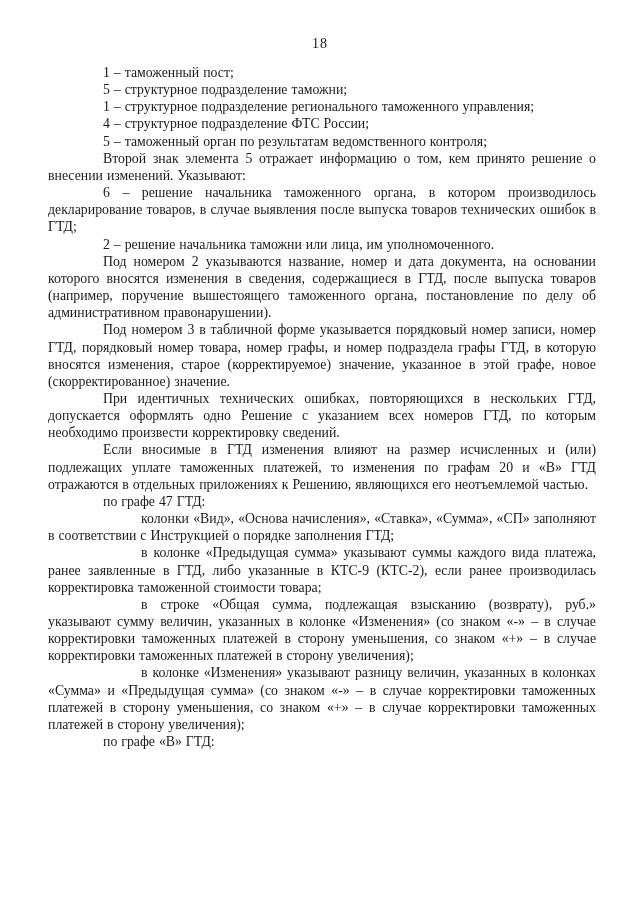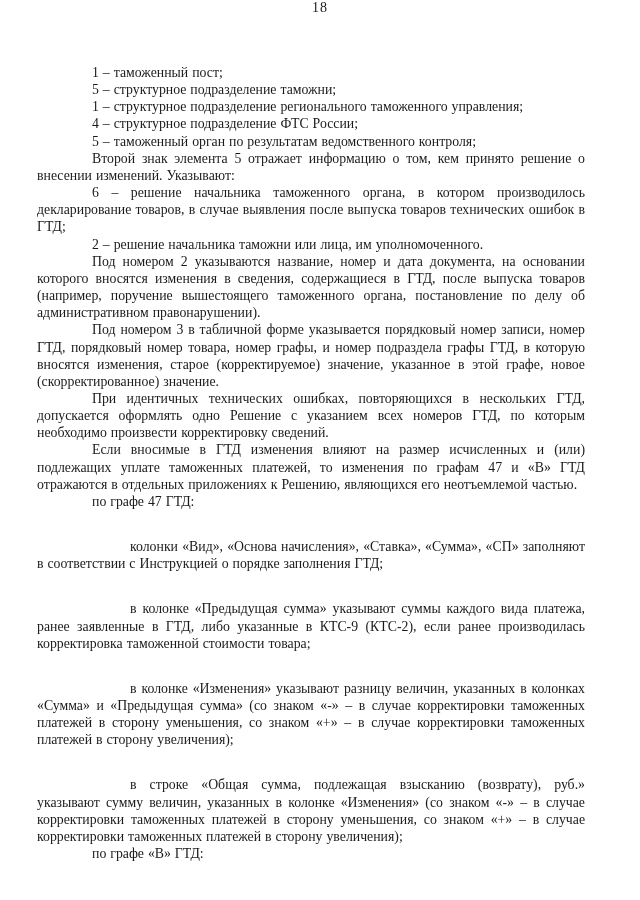--- a/index.html
+++ b/index.html
@@ -10,63 +10,63 @@
   .page {
     position: relative;
     width: 640px;
     height: 900px;
     background: #ffffff;
     overflow: hidden;
     font-family: "Liberation Serif", "DejaVu Serif", serif;
     color: #1a1a1a;
   }
   .page-number {
+    margin-top: 36px;
     text-align: center;
     font-size: 14px;
     line-height: 16px;
     letter-spacing: 1px;
   }
   .doc-body {
     position: absolute;
-    left: 37px;
+    left: 48px;
     top: 64px;
     width: 548px;
   }
   .doc-body p {
     margin: 0;
     padding: 0;
     font-size: 13.8px;
     line-height: 17.15px;
     text-align: justify;
     text-indent: 55px;
     word-spacing: 0.5px;
   }
   .doc-body p.deep {
     text-indent: 93px;
-    margin-top: 28px;
   }
 </style>
 </head>
 <body>
 
 <div class="page">
   <div class="page-number">18</div>
   <div class="doc-body" id="doc-body">
       <p>1 – таможенный пост;</p>
       <p>5 – структурное подразделение таможни;</p>
       <p>1 – структурное подразделение регионального таможенного управления;</p>
       <p>4 – структурное подразделение ФТС России;</p>
       <p>5 – таможенный орган по результатам ведомственного контроля;</p>
       <p>Второй знак элемента 5 отражает информацию о том, кем принято решение о внесении изменений. Указывают:</p>
       <p>6 – решение начальника таможенного органа, в котором производилось декларирование товаров, в случае выявления после выпуска товаров технических ошибок в ГТД;</p>
       <p>2 – решение начальника таможни или лица, им уполномоченного.</p>
       <p>Под номером 2 указываются название, номер и дата документа, на основании которого вносятся изменения в сведения, содержащиеся в ГТД, после выпуска товаров (например, поручение вышестоящего таможенного органа, постановление по делу об административном правонарушении).</p>
       <p>Под номером 3 в табличной форме указывается порядковый номер записи, номер ГТД, порядковый номер товара, номер графы, и номер подраздела графы ГТД, в которую вносятся изменения, старое (корректируемое) значение, указанное в этой графе, новое (скорректированное) значение.</p>
       <p>При идентичных технических ошибках, повторяющихся в нескольких ГТД, допускается оформлять одно Решение с указанием всех номеров ГТД, по которым необходимо произвести корректировку сведений.</p>
-      <p>Если вносимые в ГТД изменения влияют на размер исчисленных и (или) подлежащих уплате таможенных платежей, то изменения по графам 47 и «В» ГТД отражаются в отдельных приложениях к Решению, являющихся его неотъемлемой частью.</p>
+      <p>Если вносимые в ГТД изменения влияют на размер исчисленных и (или) подлежащих уплате таможенных платежей, то изменения по графам 20 и «В» ГТД отражаются в отдельных приложениях к Решению, являющихся его неотъемлемой частью.</p>
       <p>по графе 47 ГТД:</p>
       <p class="deep">колонки «Вид», «Основа начисления», «Ставка», «Сумма», «СП» заполняют в соответствии с Инструкцией о порядке заполнения ГТД;</p>
       <p class="deep">в колонке «Предыдущая сумма» указывают суммы каждого вида платежа, ранее заявленные в ГТД, либо указанные в КТС-9 (КТС-2), если ранее производилась корректировка таможенной стоимости товара;</p>
+      <p class="deep">в строке «Общая сумма, подлежащая взысканию (возврату), руб.» указывают сумму величин, указанных в колонке «Изменения» (со знаком «-» – в случае корректировки таможенных платежей в сторону уменьшения, со знаком «+» – в случае корректировки таможенных платежей в сторону увеличения);</p>
       <p class="deep">в колонке «Изменения» указывают разницу величин, указанных в колонках «Сумма» и «Предыдущая сумма» (со знаком «-» – в случае корректировки таможенных платежей в сторону уменьшения, со знаком «+» – в случае корректировки таможенных платежей в сторону увеличения);</p>
-      <p class="deep">в строке «Общая сумма, подлежащая взысканию (возврату), руб.» указывают сумму величин, указанных в колонке «Изменения» (со знаком «-» – в случае корректировки таможенных платежей в сторону уменьшения, со знаком «+» – в случае корректировки таможенных платежей в сторону увеличения);</p>
       <p>по графе «В» ГТД:</p>
     </div>
 </div>
 
 </body></html>

